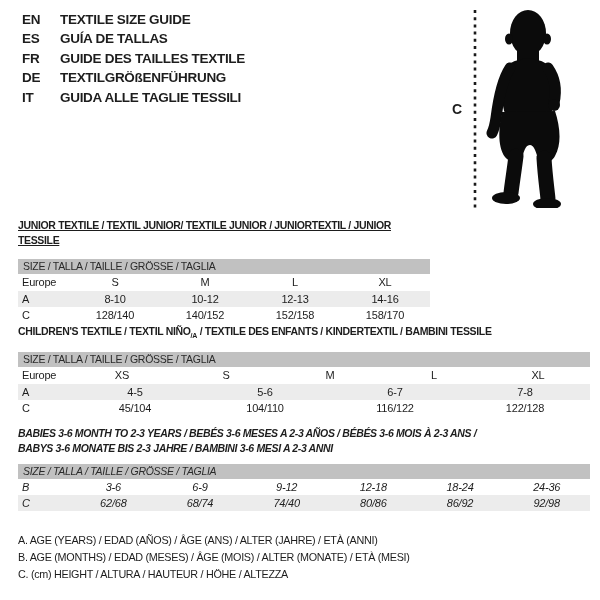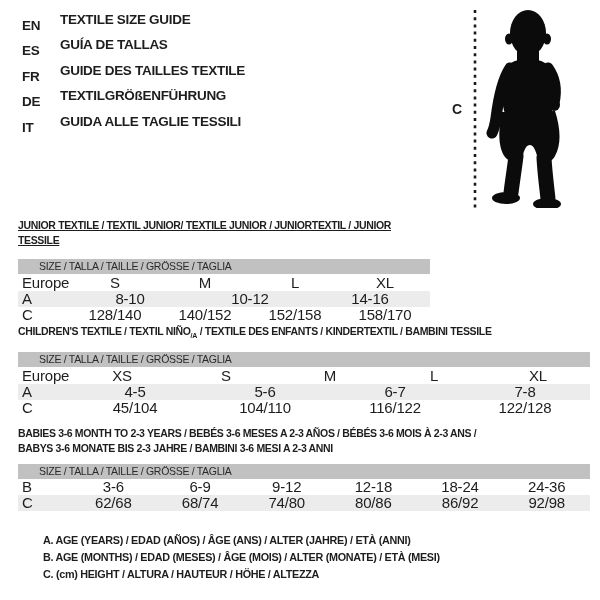--- a/index.html
+++ b/index.html
@@ -5,54 +5,54 @@
   html,body { margin:0; padding:0; background:#fff; }
   .page {
     position:relative; width:600px; height:600px; background:#ffffff;
     font-family:"Liberation Sans", sans-serif; color:#1d1d1d; overflow:hidden;
   }
 
   
   .lang-block { position:absolute; top:10px; left:22px; }
   .lang-row { display:flex; line-height:19.4px; font-weight:bold;
               font-size:13.5px; letter-spacing:-0.3px; }
-  .lang-code { width:38px;margin-top:6px; }
+  .lang-code { width:38px; }
 
   
   .figure-line { position:absolute; left:471px; top:8px; width:8px; height:204px; }
   .figure-svg  { position:absolute; left:486px; top:8px; width:90px; height:200px; }
   .c-label { position:absolute; left:452px; top:101px; font-weight:bold;
              font-size:14px; }
 
   
   .sec { position:absolute; left:18px; }
   .sec-junior   { top:218px; width:412px; }
   .sec-children { top:324px; width:572px; }
-  .sec-babies   { top:426px; width:572px; }
+  .sec-babies   { top:426px; width:572px;font-style:italic; }
 
   .tbl-title { margin:0; font-size:10.5px; font-weight:bold; line-height:15px;
                letter-spacing:-0.35px; }
   .sec-junior   .tbl-title { margin-bottom:11px;text-decoration:underline; }
   .sec-children .tbl-title { margin-bottom:9px; }
   .sec-babies   .tbl-title { margin-bottom:8px; }
   .tbl-title sub { font-size:7px; letter-spacing:-0.2px; }
 
   .band { height:15px; line-height:15px; background:#c1c1c1; color:#2a2a2a;
-          font-size:10.5px; padding-left:21px; letter-spacing:-0.3px;
+          font-size:10.5px; padding-left:5px; letter-spacing:-0.3px;
           box-sizing:border-box; }
-  .trow { display:flex; height:16px; line-height:16px; font-size:15px;
+  .trow { display:flex; height:16px; line-height:16px; font-size:11px;
           letter-spacing:-0.2px; }
   .trow.tall { height:17px; line-height:17px; }
   .trow.shade { background:#ececec; }
   .row-label { width:52px; padding-left:4px; box-sizing:border-box; }
   .cell { flex:1; text-align:center; }
 
   
-  .footnotes { position:absolute; left:18px; top:532px; font-weight:bold;
-               font-size:10.8px; line-height:17.2px; letter-spacing:-0.3px;margin-left:25px; }
+  .footnotes { position:absolute; left:18px; top:532px; font-weight:normal;
+               font-size:10.8px; line-height:17.2px; letter-spacing:-0.3px; }
 </style>
 </head>
 <body>
 
 <div class="page">
 
   <div class="lang-block">
       <div class="lang-row">
         <span class="lang-code">EN</span>
         <span class="lang-label">TEXTILE SIZE GUIDE</span>
@@ -116,20 +116,21 @@
           <span class="row-label">Europe</span>
           <span class="cell">S</span>
           <span class="cell">M</span>
           <span class="cell">L</span>
           <span class="cell">XL</span>
         </div>
         <div class="trow shade">
           <span class="row-label">A</span>
           <span class="cell">8-10</span>
           <span class="cell">10-12</span>
+          <span class="cell">12-13</span>
           <span class="cell">14-16</span>
         </div>
         <div class="trow">
           <span class="row-label">C</span>
           <span class="cell">128/140</span>
           <span class="cell">140/152</span>
           <span class="cell">152/158</span>
           <span class="cell">158/170</span>
         </div>
       </div>
@@ -179,21 +180,21 @@
           <span class="cell">6-9</span>
           <span class="cell">9-12</span>
           <span class="cell">12-18</span>
           <span class="cell">18-24</span>
           <span class="cell">24-36</span>
         </div>
         <div class="trow shade">
           <span class="row-label">C</span>
           <span class="cell">62/68</span>
           <span class="cell">68/74</span>
-          <span class="cell">74/80</span>
+          <span class="cell">74/40</span>
           <span class="cell">80/86</span>
           <span class="cell">86/92</span>
           <span class="cell">92/98</span>
         </div>
       </div>
   </section>
 
   <div class="footnotes">
       <div class="fn-line">A. AGE (YEARS) / EDAD (AÑOS) / ÂGE (ANS) / ALTER (JAHRE) / ETÀ (ANNI)</div>
       <div class="fn-line">B. AGE (MONTHS) / EDAD (MESES) / ÂGE (MOIS) / ALTER (MONATE) / ETÀ (MESI)</div>

